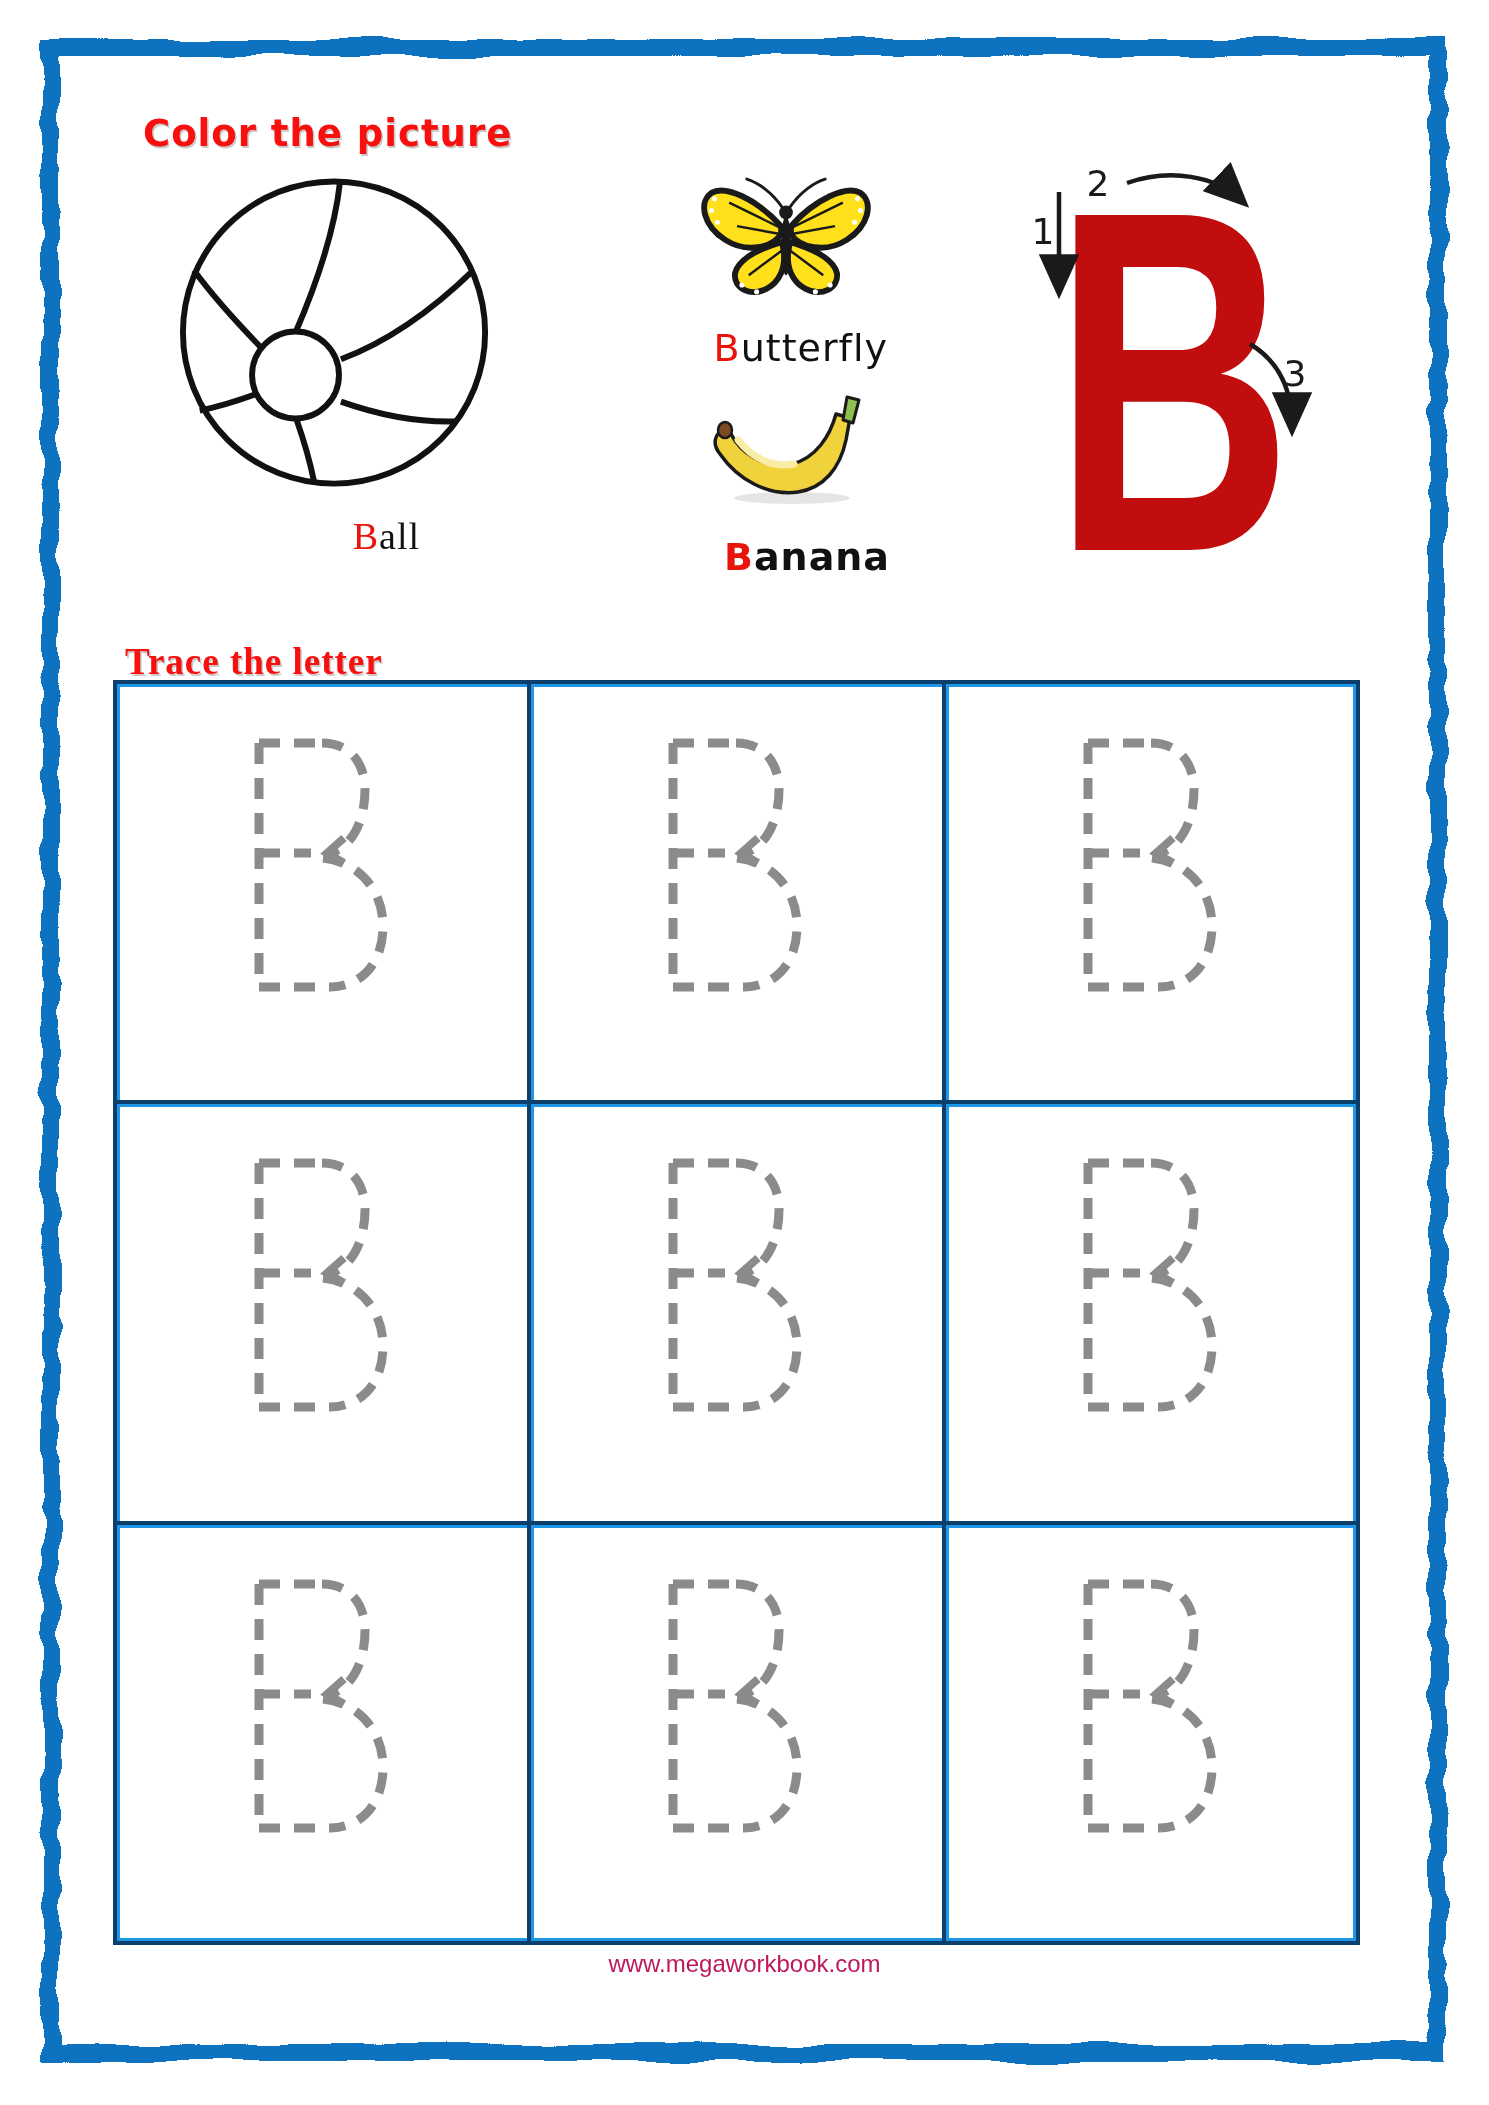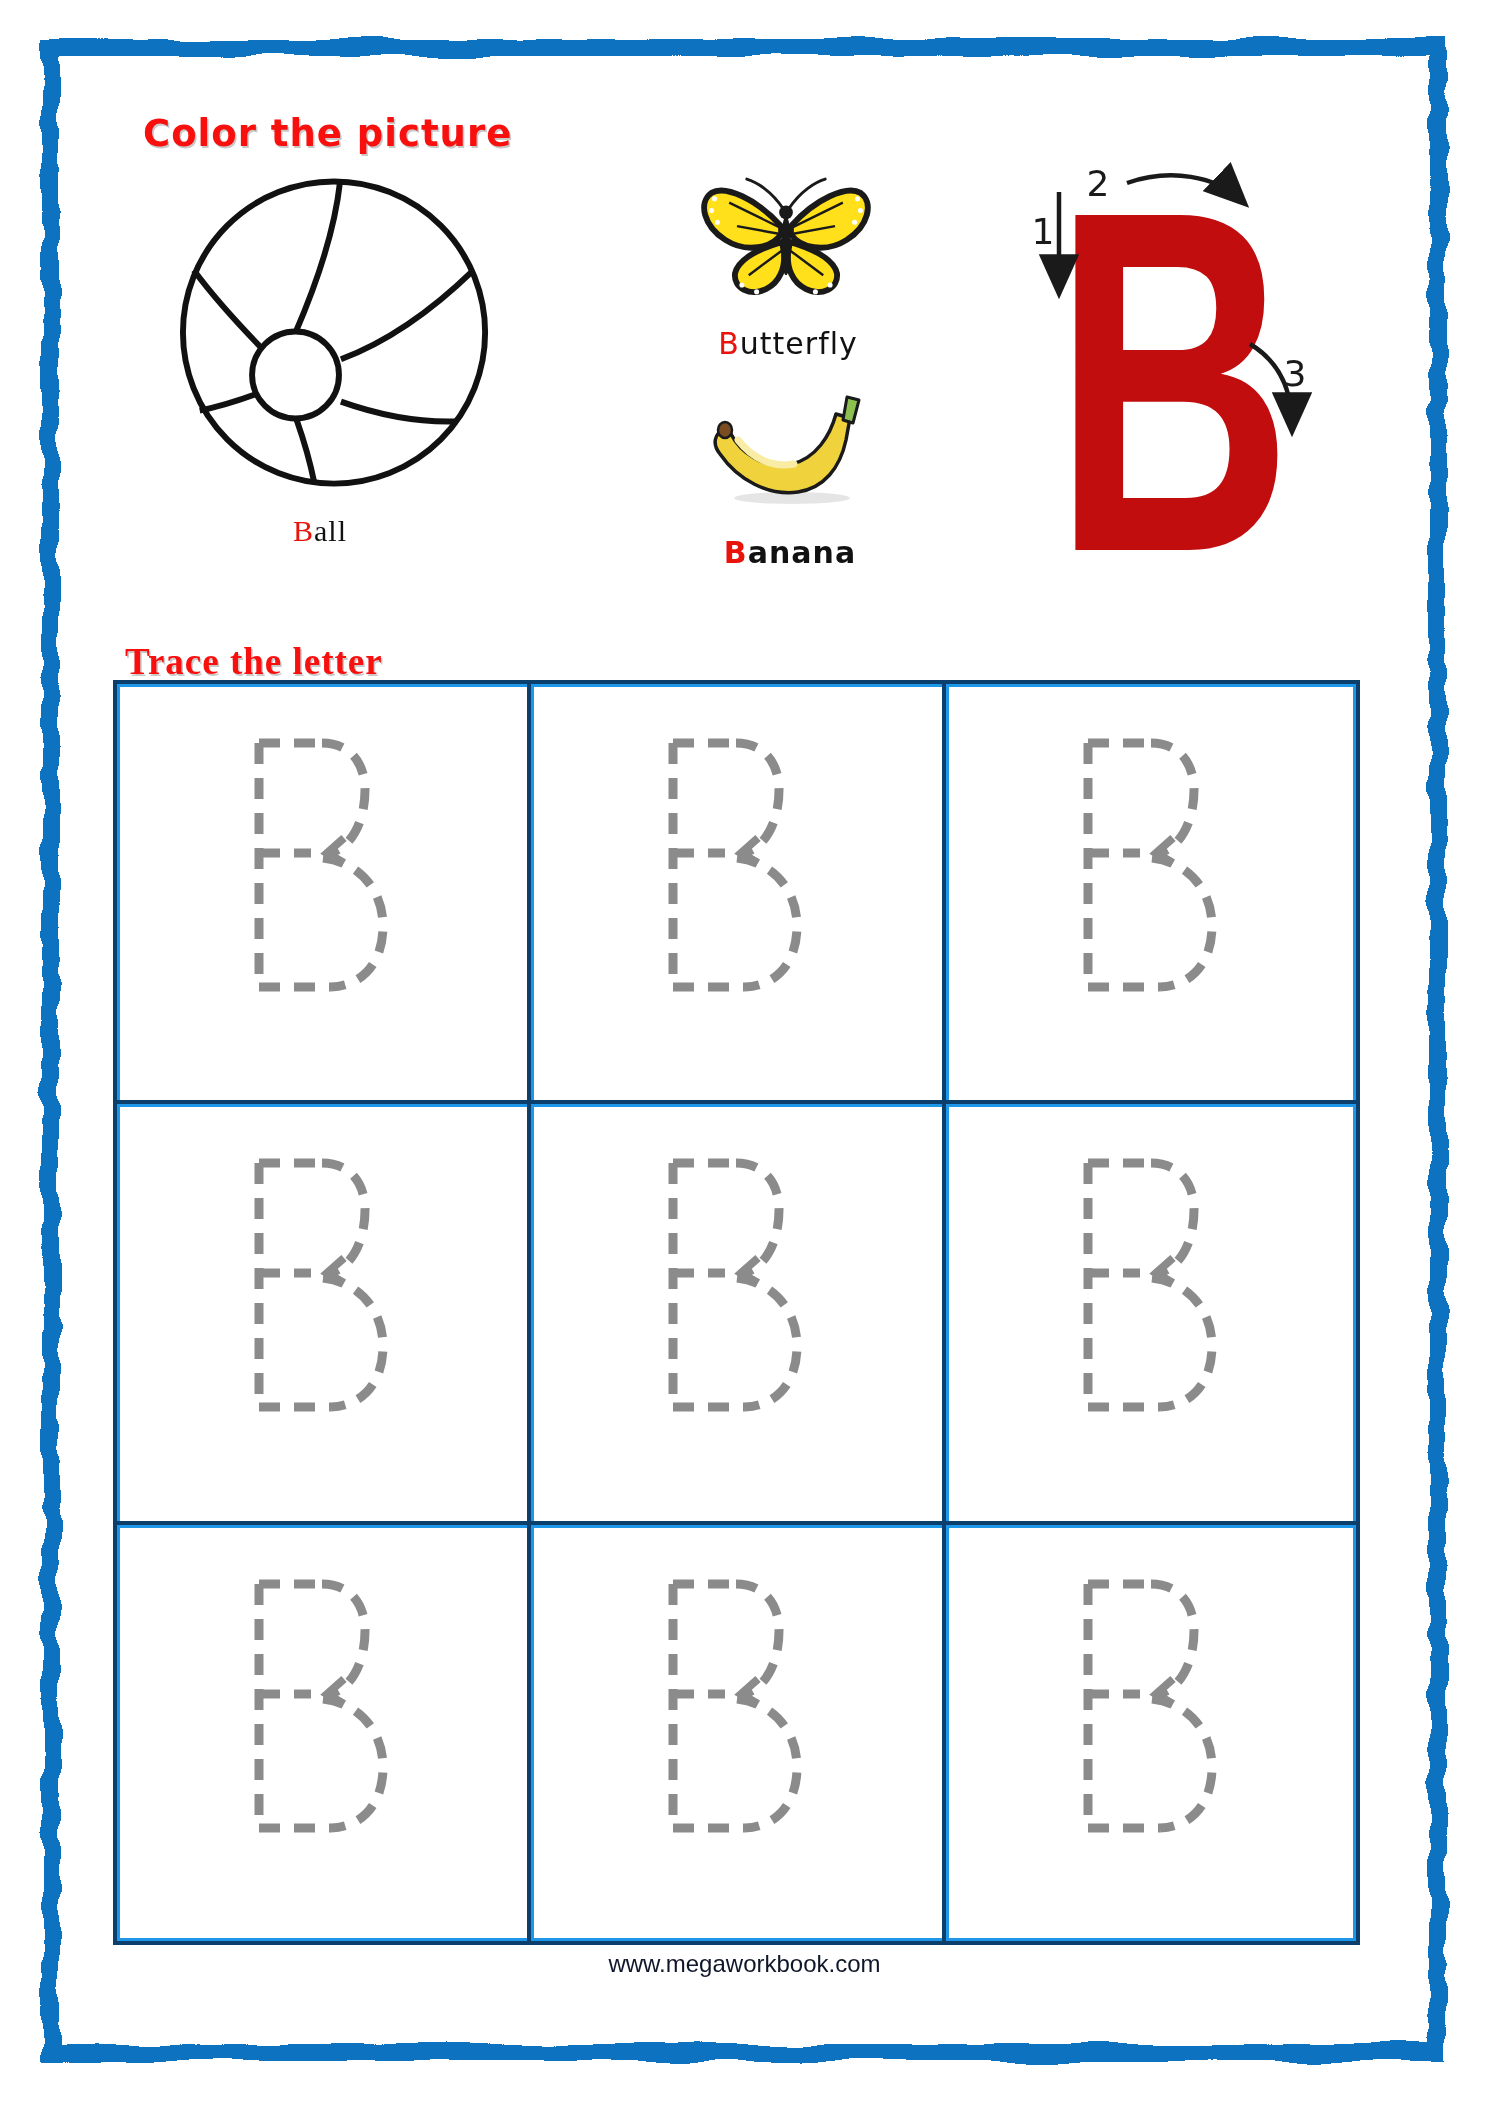--- a/index.html
+++ b/index.html
@@ -10,21 +10,21 @@
   .abs{position:absolute;}
   
   .heading{
     color:#F8100F;font-weight:bold;font-size:37px;letter-spacing:1px;
     text-shadow:1.5px 1.5px 0 #c9c9c9;white-space:nowrap;
     font-family:"DejaVu Sans", sans-serif;
     margin-top:12px;
   }
   
   .pic-label{
-    font-size:30px;color:#111111;text-align:center;white-space:nowrap;
+    font-size:38px;color:#111111;text-align:right;white-space:nowrap;
     font-family:"DejaVu Sans", sans-serif;letter-spacing:1px;
   }
   .pic-label .initial{color:#E8140C;}
   
   .trace-grid{
     left:113px;top:680px;width:1247px;height:1265px;
     background:#0C3F6C;display:grid;box-sizing:border-box;
     grid-template-columns:1fr 1fr 1fr;grid-template-rows:1fr 1fr 1fr;
     gap:4px;padding:4px;
   }
@@ -33,21 +33,21 @@
     box-shadow:inset 3px 3px 0 #1F97E8;
   }
   .trace-cell.edge-r{box-shadow:inset 3px 3px 0 #1F97E8, inset -3px 0 0 #1F97E8;}
   .trace-cell.edge-b{box-shadow:inset 3px 3px 0 #1F97E8, inset 0 -3px 0 #1F97E8;}
   .trace-cell.edge-rb{box-shadow:inset 3px 3px 0 #1F97E8, inset -3px 0 0 #1F97E8, inset 0 -3px 0 #1F97E8;}
   .trace-cell svg{transform:translateY(-18px);}
   .dashB{stroke:#8B8B8B;stroke-width:9;fill:none;stroke-dasharray:21 14;}
   .dashB-chev{stroke:#8B8B8B;stroke-width:8;fill:none;}
   
   .footer{
-    left:0;top:1950px;width:1489px;text-align:center;color:#0f172a;
+    left:0;top:1950px;width:1489px;text-align:center;color:#be185d;
     font-size:24px;font-family:"Liberation Sans", sans-serif;
   }
   
   .stroke-num{font-family:"DejaVu Sans", sans-serif;font-size:36px;fill:#1a1a1a;}
   .bigB{font-family:"Liberation Sans", sans-serif;font-weight:bold;font-size:487px;fill:#C10D0E;}
 </style>
 </head>
 <body>
 
 <svg class="abs" style="left:0;top:0;" width="1489" height="2105" viewBox="0 0 1489 2105">

